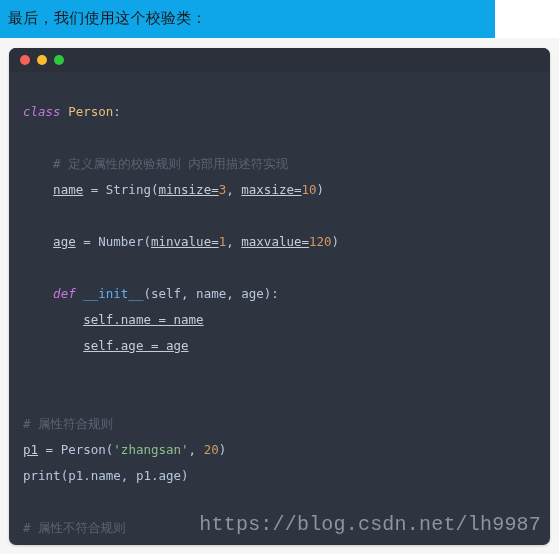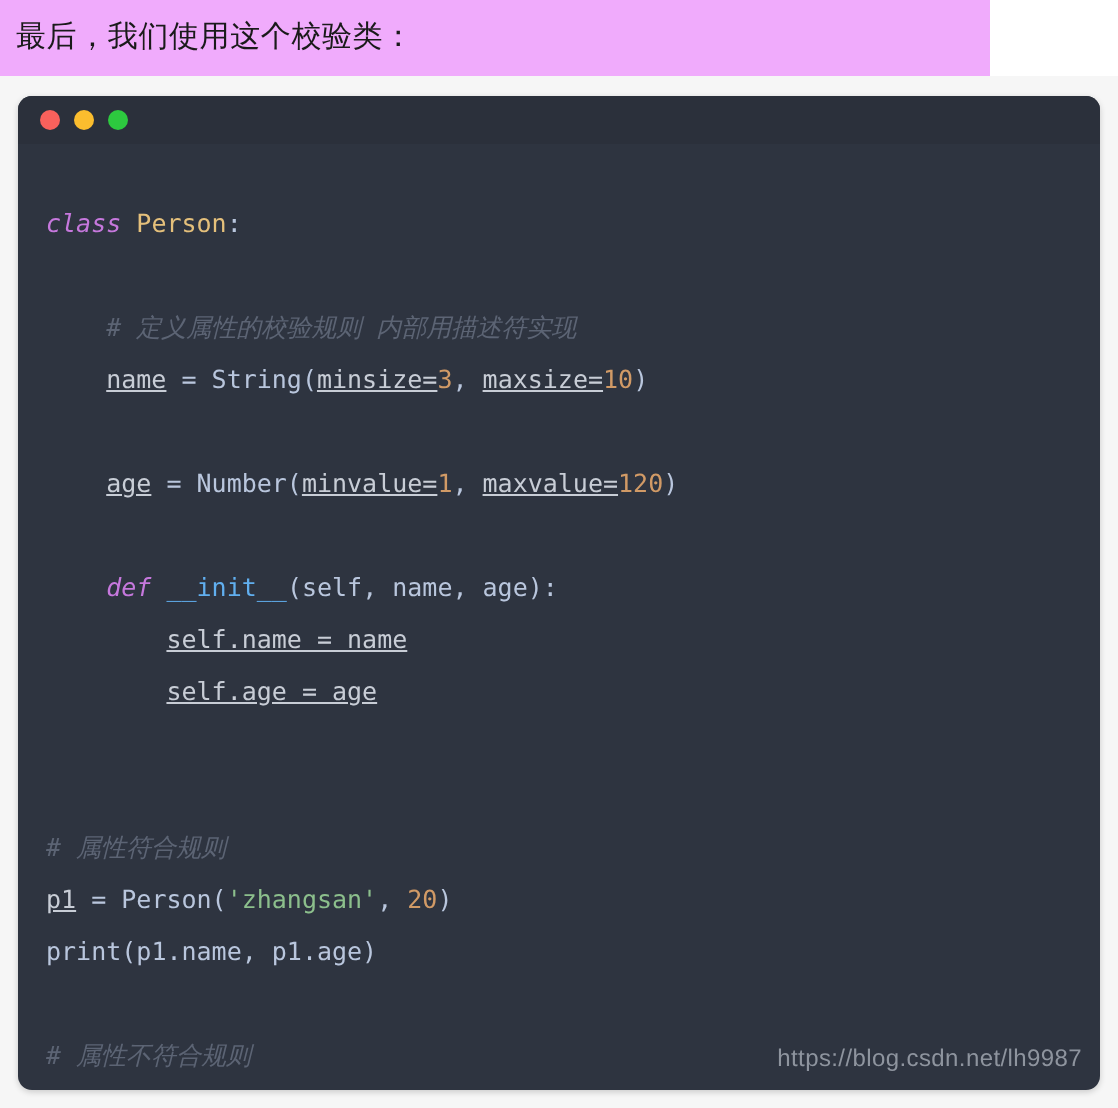--- a/index.html
+++ b/index.html
@@ -6,21 +6,21 @@
   html, body {
     margin: 0; padding: 0;
     width: 559px; height: 554px;
     background: #ffffff;
     font-family: "Liberation Sans", sans-serif;
     overflow: hidden;
   }
   #page {
     position: relative;
     width: 495px; height: 554px;
-    background: #f0abfc;
+    background: #0ea5e9;
   }
   .page-bg-lower {
     position: absolute;
     left: 0; top: 38px; width: 559px; height: 516px;
     background: #f6f6f6;
   }
   .intro-text {
     position: absolute;
     left: 8px; top: 7px;
     font-size: 15px;
@@ -68,29 +68,29 @@
   .ln { display: block; height: 26px; }
   .ln.blank { height: 26px; }
 
   
   .kw      { color: #c678dd; font-style: italic; }            
   .cls     { color: #e5c07b; }            
   .fn      { color: #61afef; }            
   .call    { color: #b9c6dd; }            
   .str     { color: #8cbf8c; }            
   .num     { color: #d19a66; }            
-  .cmt     { color: #5c6474; font-style: italic; }
+  .cmt     { color: #5c6474; }
   .plain   { color: #c8cdd6; text-decoration: underline; }
   .punc    { color: #b9c6dd; }
 
   .watermark {
     position: absolute;
     right: 9px; bottom: 9px;
-    font-family: Liberation Sans, sans-serif;
-    font-size: 12px;
+    font-family: Liberation Mono, monospace;
+    font-size: 20px;
     color: #8e949e;
     letter-spacing: 0.2px;
     white-space: nowrap;
   }
 </style>
 </head>
 <body>
 
 <div id="page">
 

